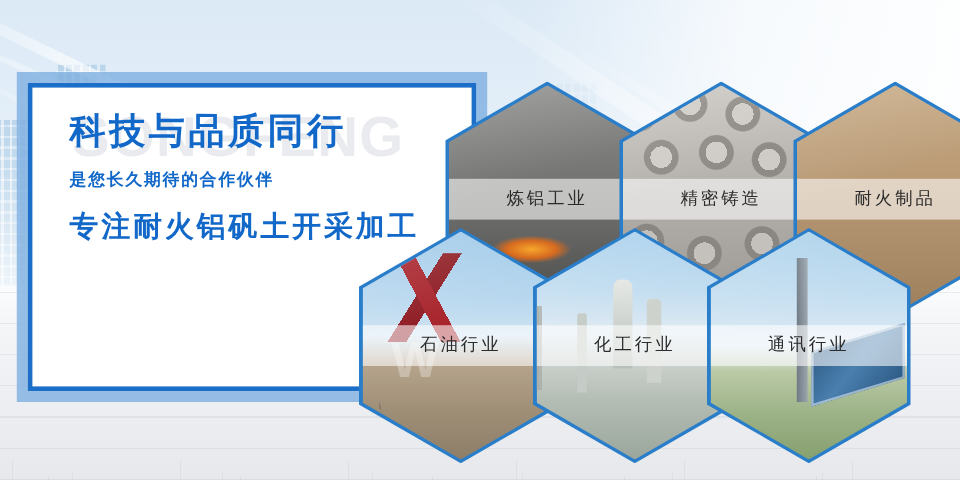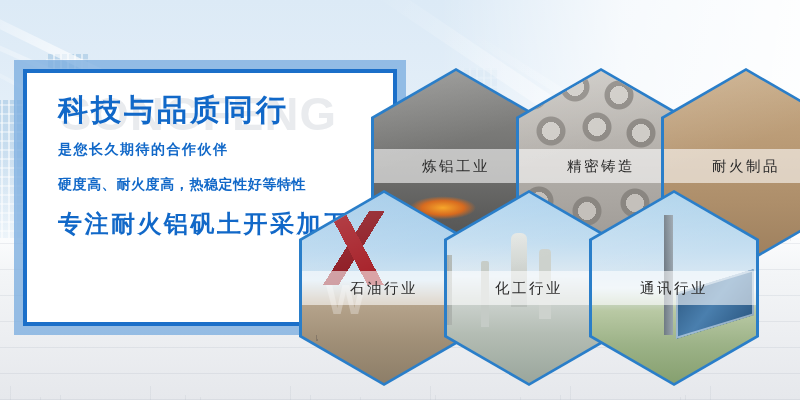--- a/index.html
+++ b/index.html
@@ -305,21 +305,20 @@
 
   <div class="floor"></div>
 
   <div class="frame-outer"></div>
   <div class="frame-inner"></div>
 
   <div class="copy">
     <div class="watermark">SONGFENG</div>
     <div class="h1">科技与品质同行</div>
     <div class="h2">是您长久期待的合作伙伴</div>
-    <div class="h3">硬度高、耐火度高，热稳定性好等特性</div>
     <div class="h4">专注耐火铝矾土开采加工</div>
   </div>
 
   <div class="hexwrap">
 
     <div class="hex hx1">
       <div class="inner">
         <div class="photo ph-alum"></div>
         <div class="label">炼铝工业</div>
         <div class="gloss"></div>

